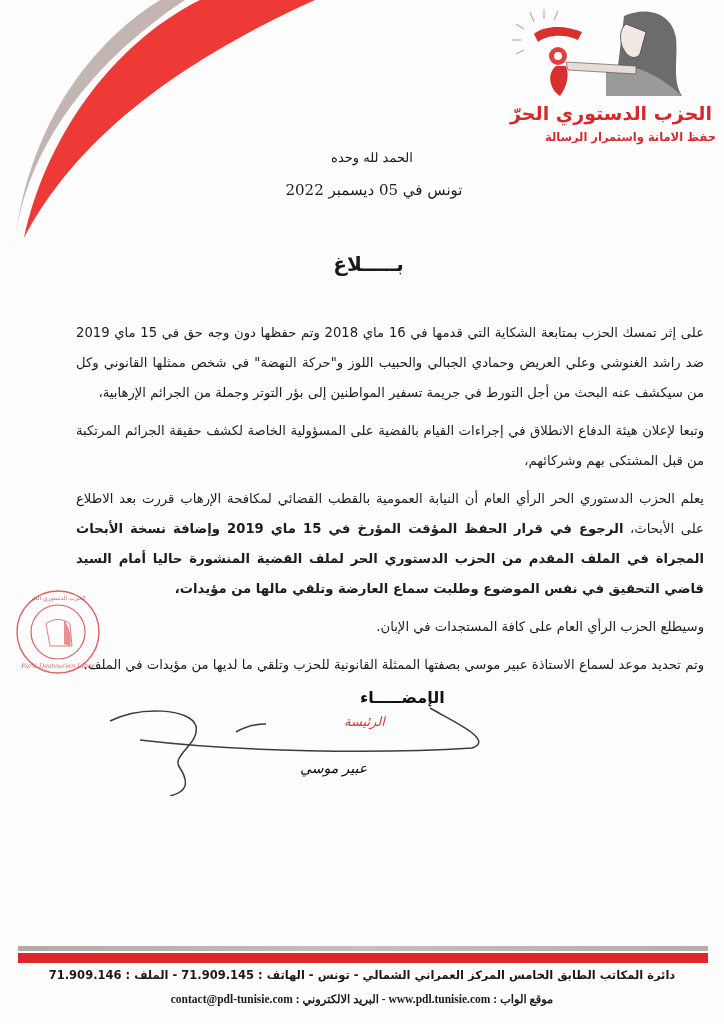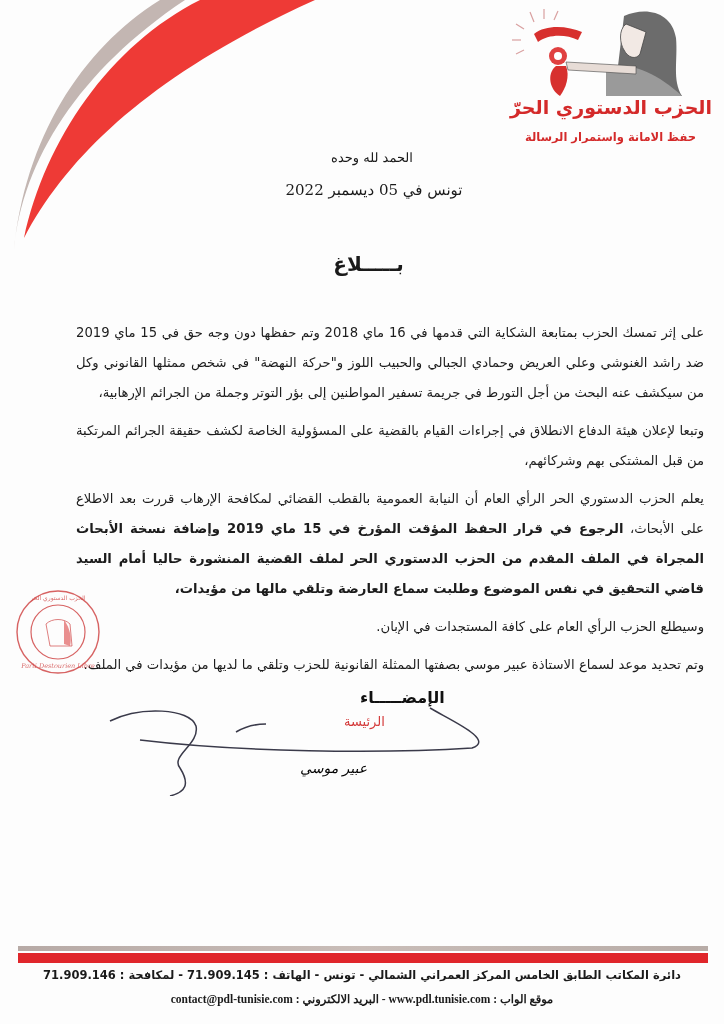--- a/index.html
+++ b/index.html
@@ -39,31 +39,31 @@
     .logo-art {
       position: absolute;
       left: 0;
       top: 0;
       width: 230px;
       height: 100px;
     }
     .logo-title {
       position: absolute;
       right: 4px;
-      top: 92px;
+      top: 98px;
       direction: rtl;
       font-family: "DejaVu Sans", sans-serif;
       font-weight: bold;
       font-size: 19px;
       color: #d42a2a;
       white-space: nowrap;
     }
     .logo-slogan {
       position: absolute;
-      right: 20px;
+      right: 0;
       top: 126px;
       direction: rtl;
       font-family: "DejaVu Sans", sans-serif;
       font-weight: bold;
       font-size: 11.5px;
       color: #d42a2a;
       white-space: nowrap;
     }
     
     .praise {
@@ -139,20 +139,21 @@
       color: #111;
     }
     .sign-role {
       position: absolute;
       left: 344px;
       top: 714px;
       direction: rtl;
       font-family: "DejaVu Sans", sans-serif;
       font-size: 13px;
       color: #d43a3a;
+      font-style: italic;
       letter-spacing: 2px;
     }
     .sign-name {
       position: absolute;
       left: 300px;
       top: 760px;
       direction: rtl;
       font-family: "DejaVu Sans", sans-serif;
       font-size: 14px;
       color: #000000;
@@ -284,21 +285,21 @@
   <div class="sign-role">الرئيسة</div>
   <div class="sign-name">عبير موسي</div>
 
   <div class="footer-bars">
     <div class="bar-grey"></div>
     <div class="bar-red"></div>
   </div>
   <div class="footer-line1">
     <span>دائرة المكاتب الطابق الخامس المركز العمراني الشمالي - تونس - الهاتف :</span>
     <span class="ltr">71.909.145</span>
-    <span>- لمكافحة :</span>
+    <span>- الملف :</span>
     <span class="ltr">71.909.146</span>
   </div>
   <div class="footer-line2">
     <span>موقع الواب :</span>
     <span class="ltr">www.pdl.tunisie.com</span>
     <span>- البريد الالكتروني :</span>
     <span class="ltr">contact@pdl-tunisie.com</span>
   </div>
 
 </div>

